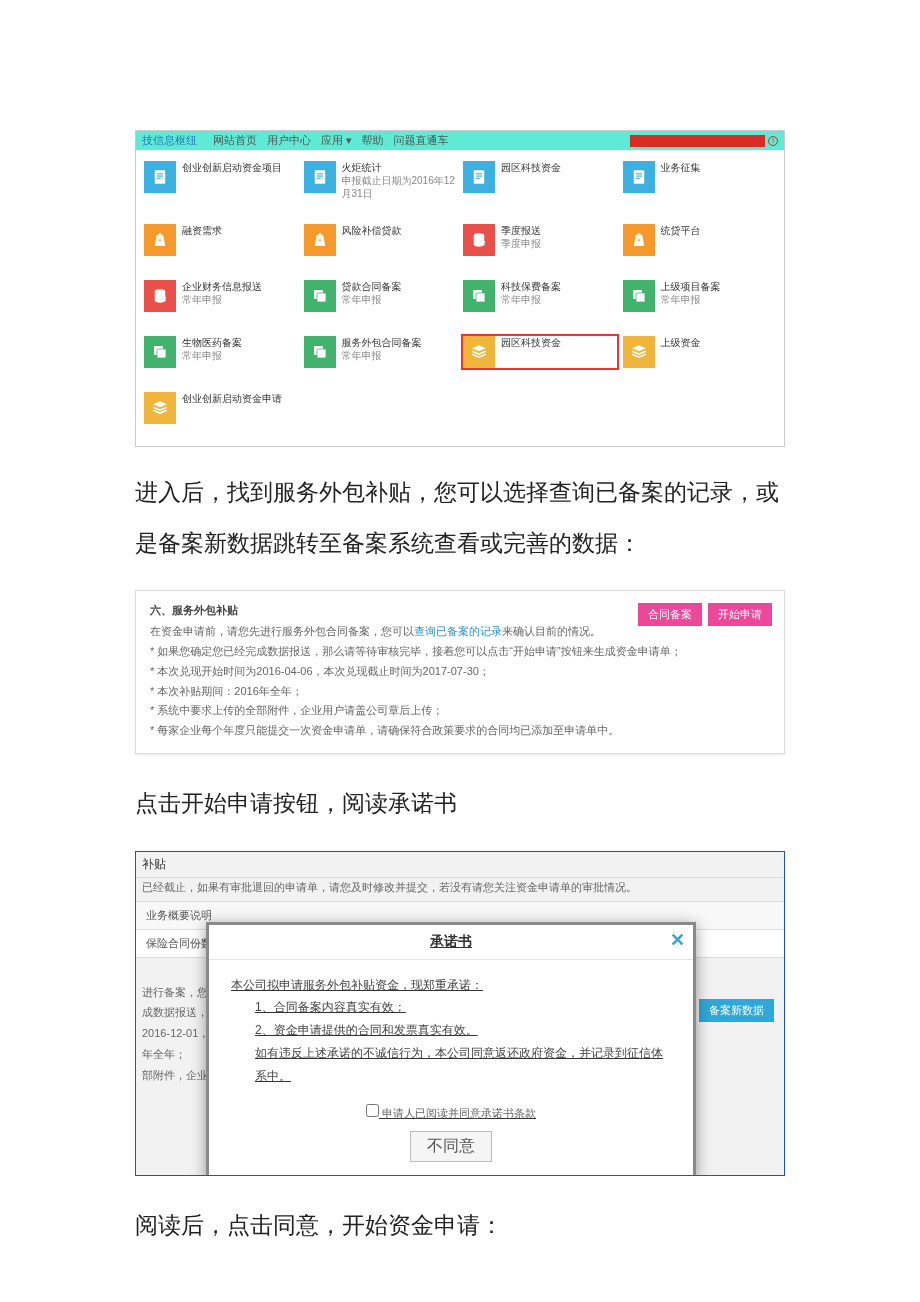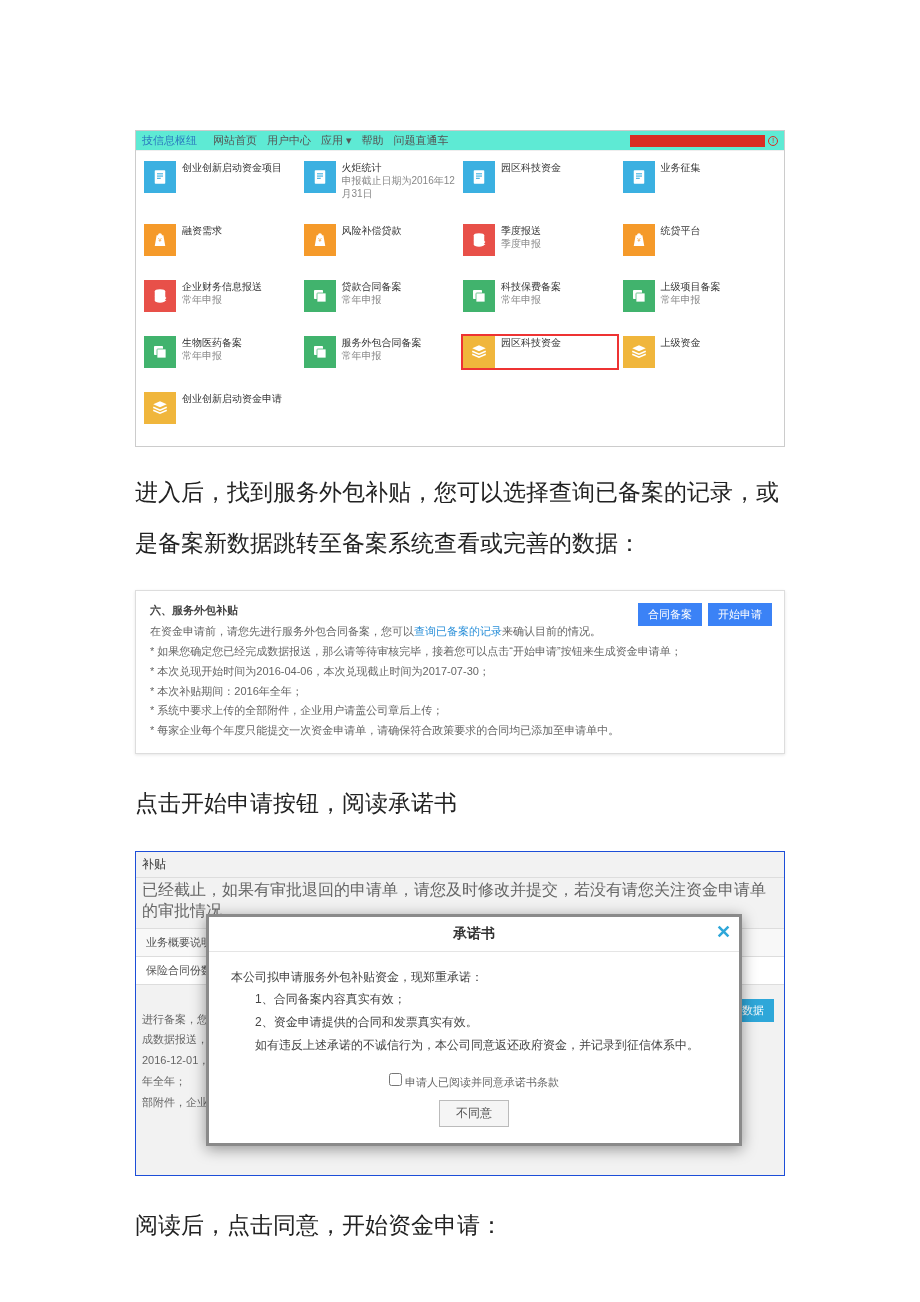--- a/index.html
+++ b/index.html
@@ -31,39 +31,39 @@
 
   
   .para { font-size: 23px; line-height: 2.2; color: #222; margin: 10px 0 22px 0; font-family: Liberation Sans, sans-serif; }
 
   
   .shot2 { border: 1px solid #ddd; box-shadow: 0 1px 3px rgba(0,0,0,0.1); padding: 12px 14px; font-size: 11px; color: #666; position: relative; margin-bottom: 24px; }
   .shot2 .sec-title { color: #444; font-weight: bold; margin-bottom: 4px; }
   .shot2 .line { line-height: 1.8; }
   .shot2 .link { color: #2b90d9; }
   .shot2 .btns { position: absolute; right: 12px; top: 12px; display: flex; gap: 6px; }
-  .shot2 .btns .b { background: #3b82f6; color: #fff; font-size: 11px; padding: 4px 10px; }
+  .shot2 .btns .b { background: #ec4899; color: #fff; font-size: 11px; padding: 4px 10px; }
 
   
   .shot3 { border: 1px solid #1d4ed8; background: #f2f2f2; height: 325px; position: relative; overflow: hidden; margin-bottom: 24px; }
   .shot3 .bg-head { padding: 4px 6px; font-size: 12px; color: #333; border-bottom: 1px solid #ddd; }
-  .shot3 .bg-line { font-size: 16px; color: #666; padding: 2px 6px; }
+  .shot3 .bg-line { font-size: 11px; color: #666; padding: 2px 6px; }
   .shot3 .tabs { background: #f8f8f8; border-top: 1px solid #ddd; border-bottom: 1px solid #ddd; padding: 6px 10px; font-size: 11px; color: #555; margin-top: 4px; }
   .shot3 .tabs2 { background: #fff; border-bottom: 1px solid #ddd; padding: 6px 10px; font-size: 11px; color: #555; }
   .shot3 .bg-body { padding: 6px; font-size: 11px; color: #666; line-height: 1.9; }
   .shot3 .rightbtn { position: absolute; right: 10px; top: 147px; background: #2ea7d9; color: #fff; font-size: 11px; padding: 4px 10px; }
 
-  .dialog { position: absolute; left: 70px; top: 62px; width: 536px; background: #fff; border: 3px solid #8a8a8a; box-shadow: 0 3px 14px rgba(0,0,0,0.4); }
+  .dialog { position: absolute; left: 70px; top: 70px; width: 490px; background: #fff; border: 3px solid #8a8a8a; box-shadow: 0 3px 14px rgba(0,0,0,0.4); text-decoration: underline; }
   .dialog .d-head { position: relative; text-align: center; padding: 8px; font-size: 14px; font-weight: bold; color: #333; border-bottom: 1px solid #e5e5e5; }
   .dialog .d-head .x { position: absolute; right: 8px; top: 4px; color: #2ea7d9; font-size: 18px; font-weight: bold; cursor: pointer; }
   .dialog .d-body { padding: 14px 22px 12px 22px; font-size: 12px; color: #444; line-height: 1.9; }
   .dialog .d-body .indent { padding-left: 24px; }
   .dialog .d-check { text-align: center; font-size: 11px; color: #666; padding: 4px 0 10px 0; }
   .dialog .d-foot { text-align: center; padding: 0 0 16px 0; }
-  .dialog .d-foot button { background: #f5f5f5; border: 1px solid #bbb; padding: 4px 16px; font-size: 12px; color: #555; cursor: pointer; }
+  .dialog .d-foot button { background: #f5f5f5; border: 1px solid #bbb; padding: 4px 16px; font-size: 16px; color: #555; cursor: pointer; }
 </style>
 </head>
 <body>
 
 <div class="page">
 
   <div class="shot">
     <div class="shot1-header">
       <span style="color:#2b7abf;">技信息枢纽</span>
       <div class="nav" style="margin-left:16px;">

